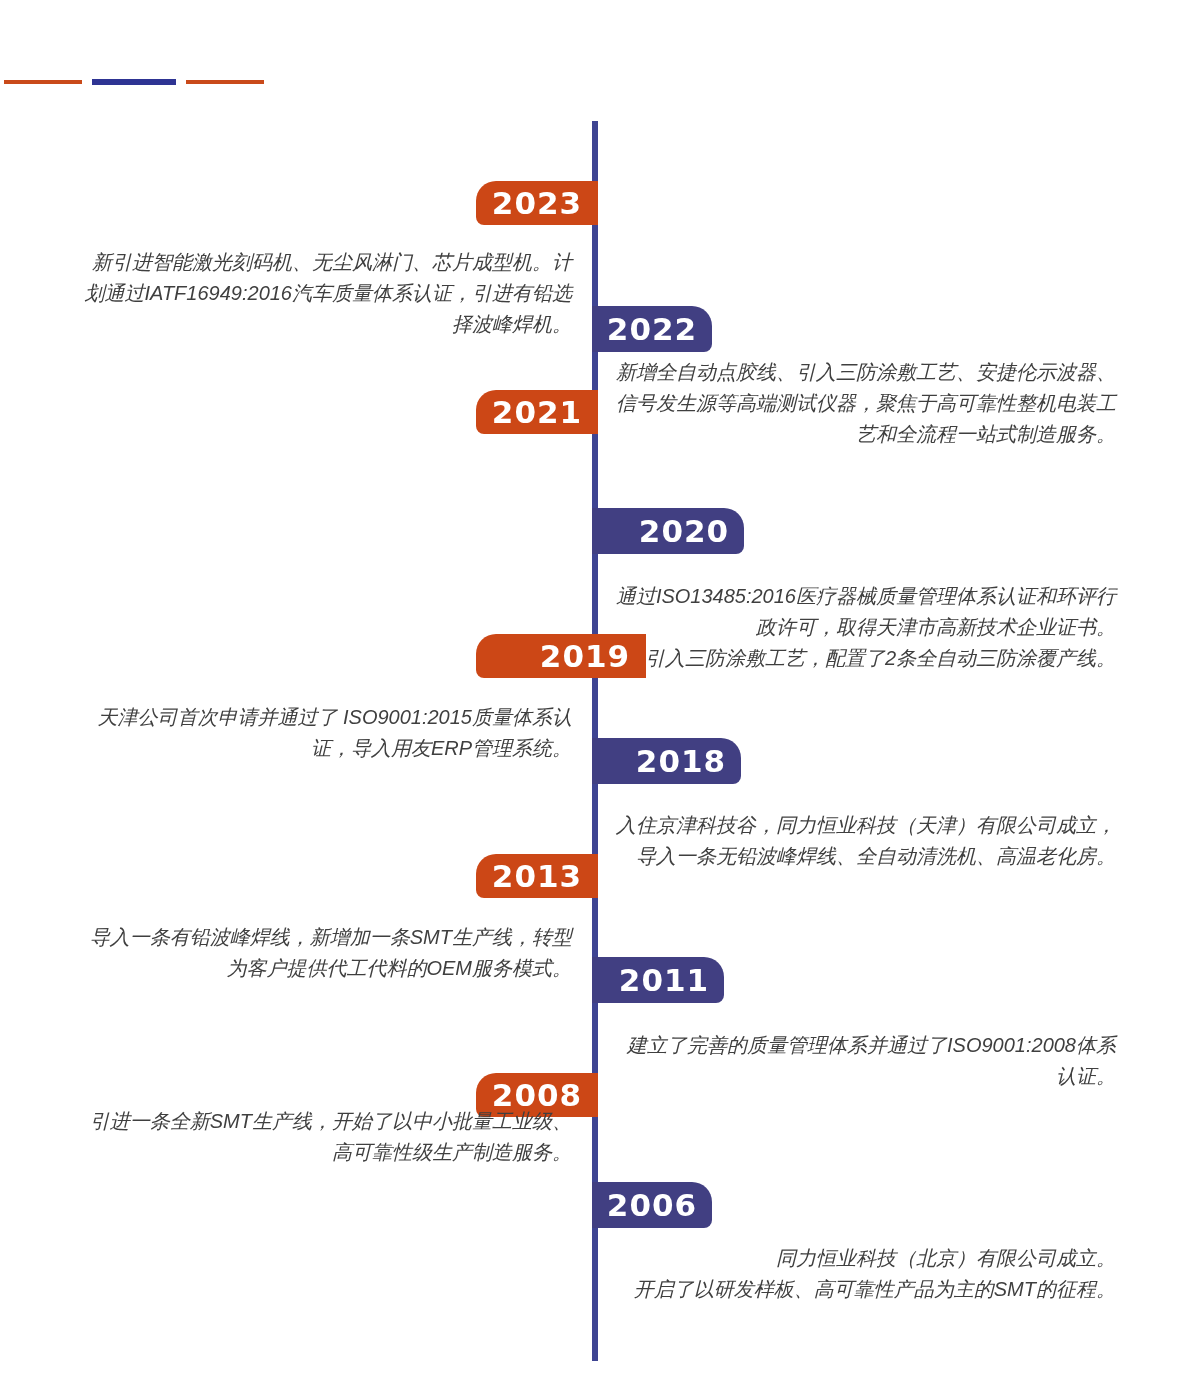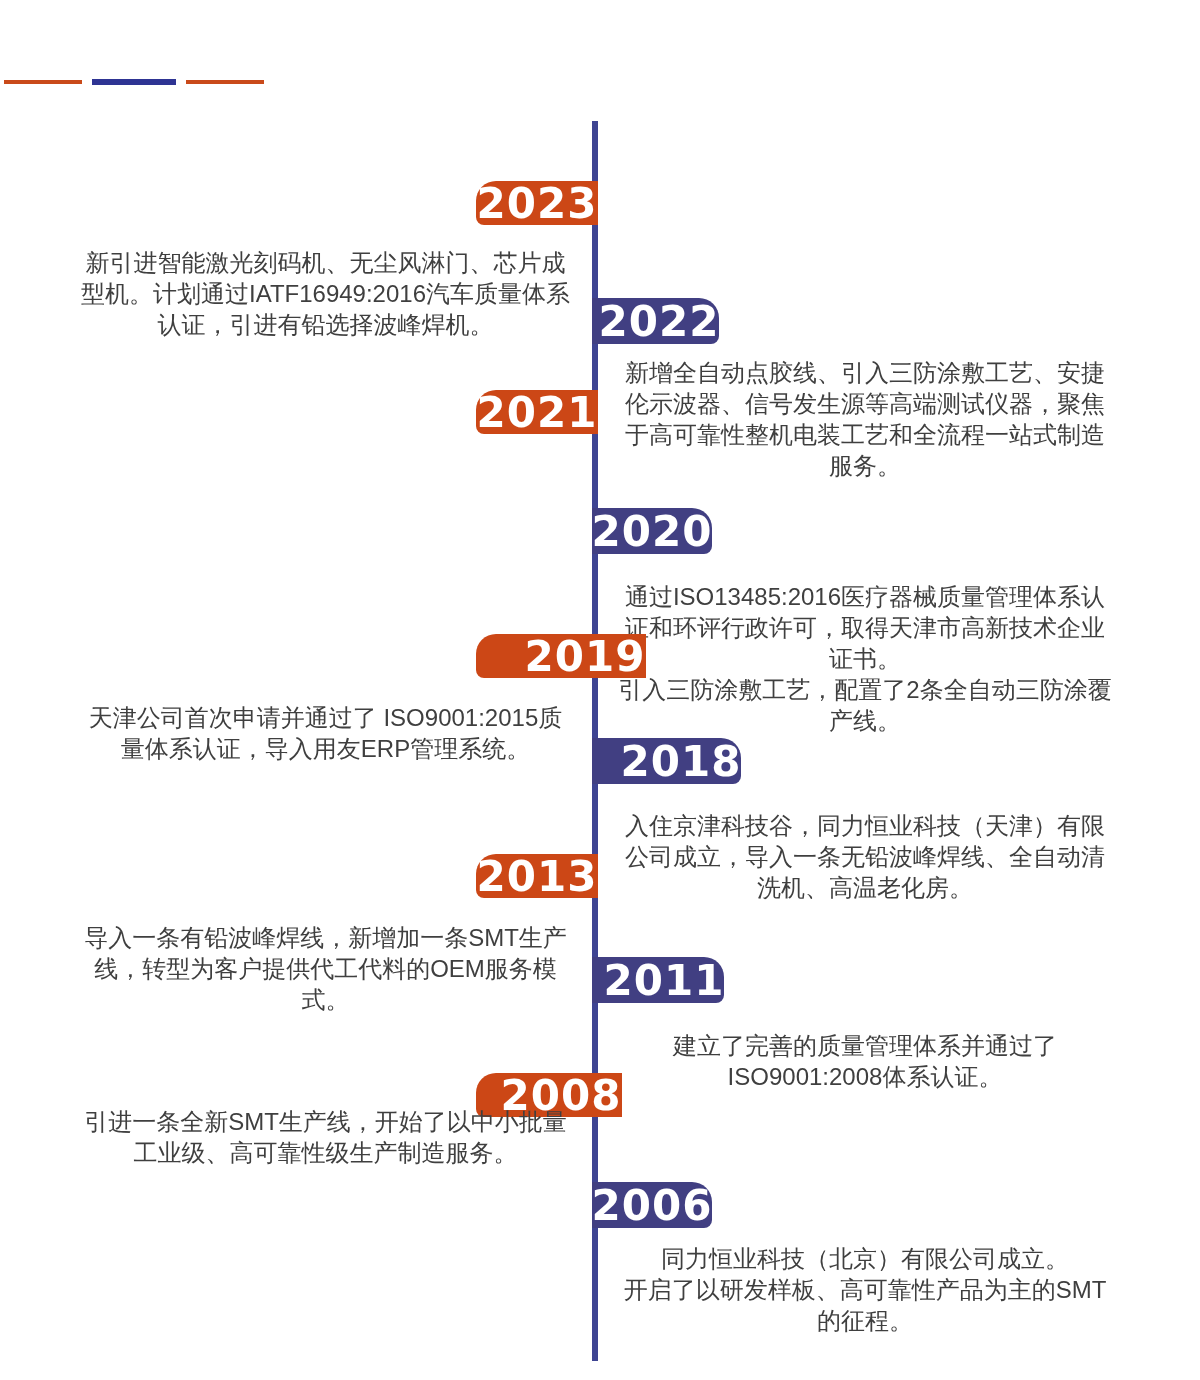--- a/index.html
+++ b/index.html
@@ -29,52 +29,52 @@
   
   .timeline-line{
     position:absolute;left:592px;top:121px;
     width:6px;height:1240px;background:#3e4492;
   }
 
   
   .badge{
     position:absolute;height:44px;width:122px;
     display:flex;align-items:center;justify-content:center;
-    color:#ffffff;font-weight:bold;font-size:42px;
+    color:#ffffff;font-weight:bold;font-size:31px;
     font-family:"DejaVu Sans","Liberation Sans",sans-serif;
     letter-spacing:1px;
   }
   .badge.left{
     left:476px;background:#cc4716;
     border-radius:20px 0 0 8px;
   }
   .badge.right{
     left:592px;width:120px;height:46px;background:#413f82;
     border-radius:0 20px 8px 0;
   }
 
   
   .desc{
     position:absolute;
-    font-size:24px;line-height:31px;color:#3f3f3f;
-    white-space:pre-line;text-align:center;
+    font-size:20px;line-height:31px;color:#3f3f3f;
+    white-space:pre-line;text-align:right;font-style:italic;
   }
   .desc.left{left:79px;width:493px;}
   .desc.right{left:614px;width:502px;}
 
   
   .b0{top:181px;} .d0{top:247px;}
-  .b1{top:298px;padding-left:7px;} .d1{top:357px;}
+  .b1{top:306px;} .d1{top:357px;}
   .b2{top:390px;} .d2{top:452px;}
-  .b3{top:508px;} .d3{top:581px;}
+  .b3{top:508px;padding-left:32px;} .d3{top:581px;}
   .b4{top:634px;padding-left:48px;} .d4{top:702px;}
   .b5{top:738px;padding-left:29px;} .d5{top:810px;}
   .b6{top:854px;} .d6{top:922px;}
   .b7{top:957px;padding-left:12px;} .d7{top:1030px;}
-  .b8{top:1073px;padding-left:24px;} .d8{top:1106px;}
+  .b8{top:1073px;} .d8{top:1106px;}
   .b9{top:1182px;} .d9{top:1243px;}
 </style>
 </head>
 <body>
 
 <div class="page">
 
 
   <div class="title-underlines">
     <span class="seg orange"></span>

